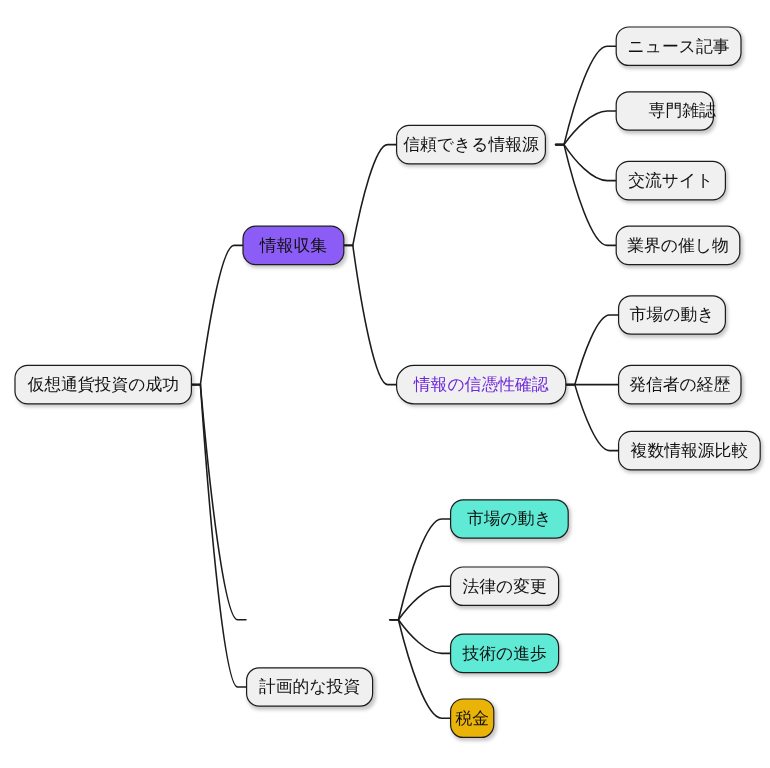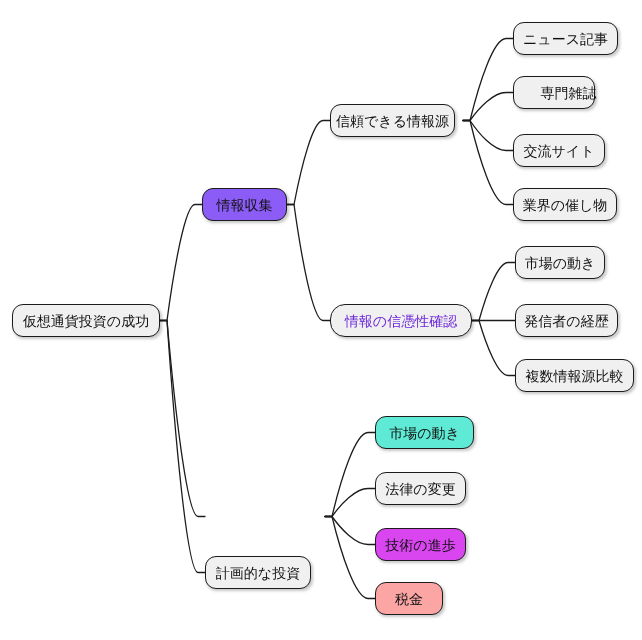--- a/index.html
+++ b/index.html
@@ -69,16 +69,16 @@
   <div class="node" style="left: 513px; top: 22px; width: 105px; background: rgb(240, 240, 240); border-color: rgb(28, 28, 28); color: rgb(17, 17, 17);">ニュース記事</div>
   <div class="node" style="left: 513px; top: 76px; width: 82px; background: rgb(240, 240, 240); border-color: rgb(28, 28, 28); color: rgb(17, 17, 17); padding-left: 29px;">専門雑誌</div>
   <div class="node" style="left: 513px; top: 134px; width: 92px; background: rgb(240, 240, 240); border-color: rgb(28, 28, 28); color: rgb(17, 17, 17);">交流サイト</div>
   <div class="node" style="left: 513px; top: 188px; width: 104px; background: rgb(240, 240, 240); border-color: rgb(28, 28, 28); color: rgb(17, 17, 17);">業界の催し物</div>
   <div class="node" style="left: 330px; top: 304px; width: 142px; background: rgb(240, 240, 240); border-color: rgb(28, 28, 28); color: #6d28d9; border-radius: 15px;">情報の信憑性確認</div>
   <div class="node" style="left: 515px; top: 246px; width: 90px; background: rgb(240, 240, 240); border-color: rgb(28, 28, 28); color: rgb(17, 17, 17);">市場の動き</div>
   <div class="node" style="left: 515px; top: 304px; width: 103px; background: rgb(240, 240, 240); border-color: rgb(28, 28, 28); color: rgb(17, 17, 17);">発信者の経歴</div>
   <div class="node" style="left: 515px; top: 359px; width: 119px; background: rgb(240, 240, 240); border-color: rgb(28, 28, 28); color: rgb(17, 17, 17);">複数情報源比較</div>
   <div class="node" style="left: 375px; top: 416px; width: 99px; background: #5eead4; border-color: rgb(28, 28, 28); color: rgb(17, 17, 17);">市場の動き</div>
   <div class="node" style="left: 375px; top: 472px; width: 91px; background: rgb(240, 240, 240); border-color: rgb(28, 28, 28); color: rgb(17, 17, 17);">法律の変更</div>
-  <div class="node" style="left: 375px; top: 528px; width: 91px; background: #d946ef; border-color: rgb(28, 28, 28); color: rgb(17, 17, 17);">技術の進歩</div>
-  <div class="node" style="left: 375px; top: 582px; width: 68px; background: #fca5a5; border-color: rgb(28, 28, 28); color: rgb(17, 17, 17);">税金</div>
+  <div class="node" style="left: 375px; top: 528px; width: 91px; background: #5eead4; border-color: rgb(28, 28, 28); color: rgb(17, 17, 17);">技術の進歩</div>
+  <div class="node" style="left: 375px; top: 582px; width: 37px; background: #eab308; border-color: rgb(28, 28, 28); color: rgb(17, 17, 17);">税金</div>
   <div class="node" style="left: 205px; top: 556px; width: 106px; background: rgb(240, 240, 240); border-color: rgb(28, 28, 28); color: rgb(17, 17, 17);">計画的な投資</div>
 </div>
 
 </body></html>

